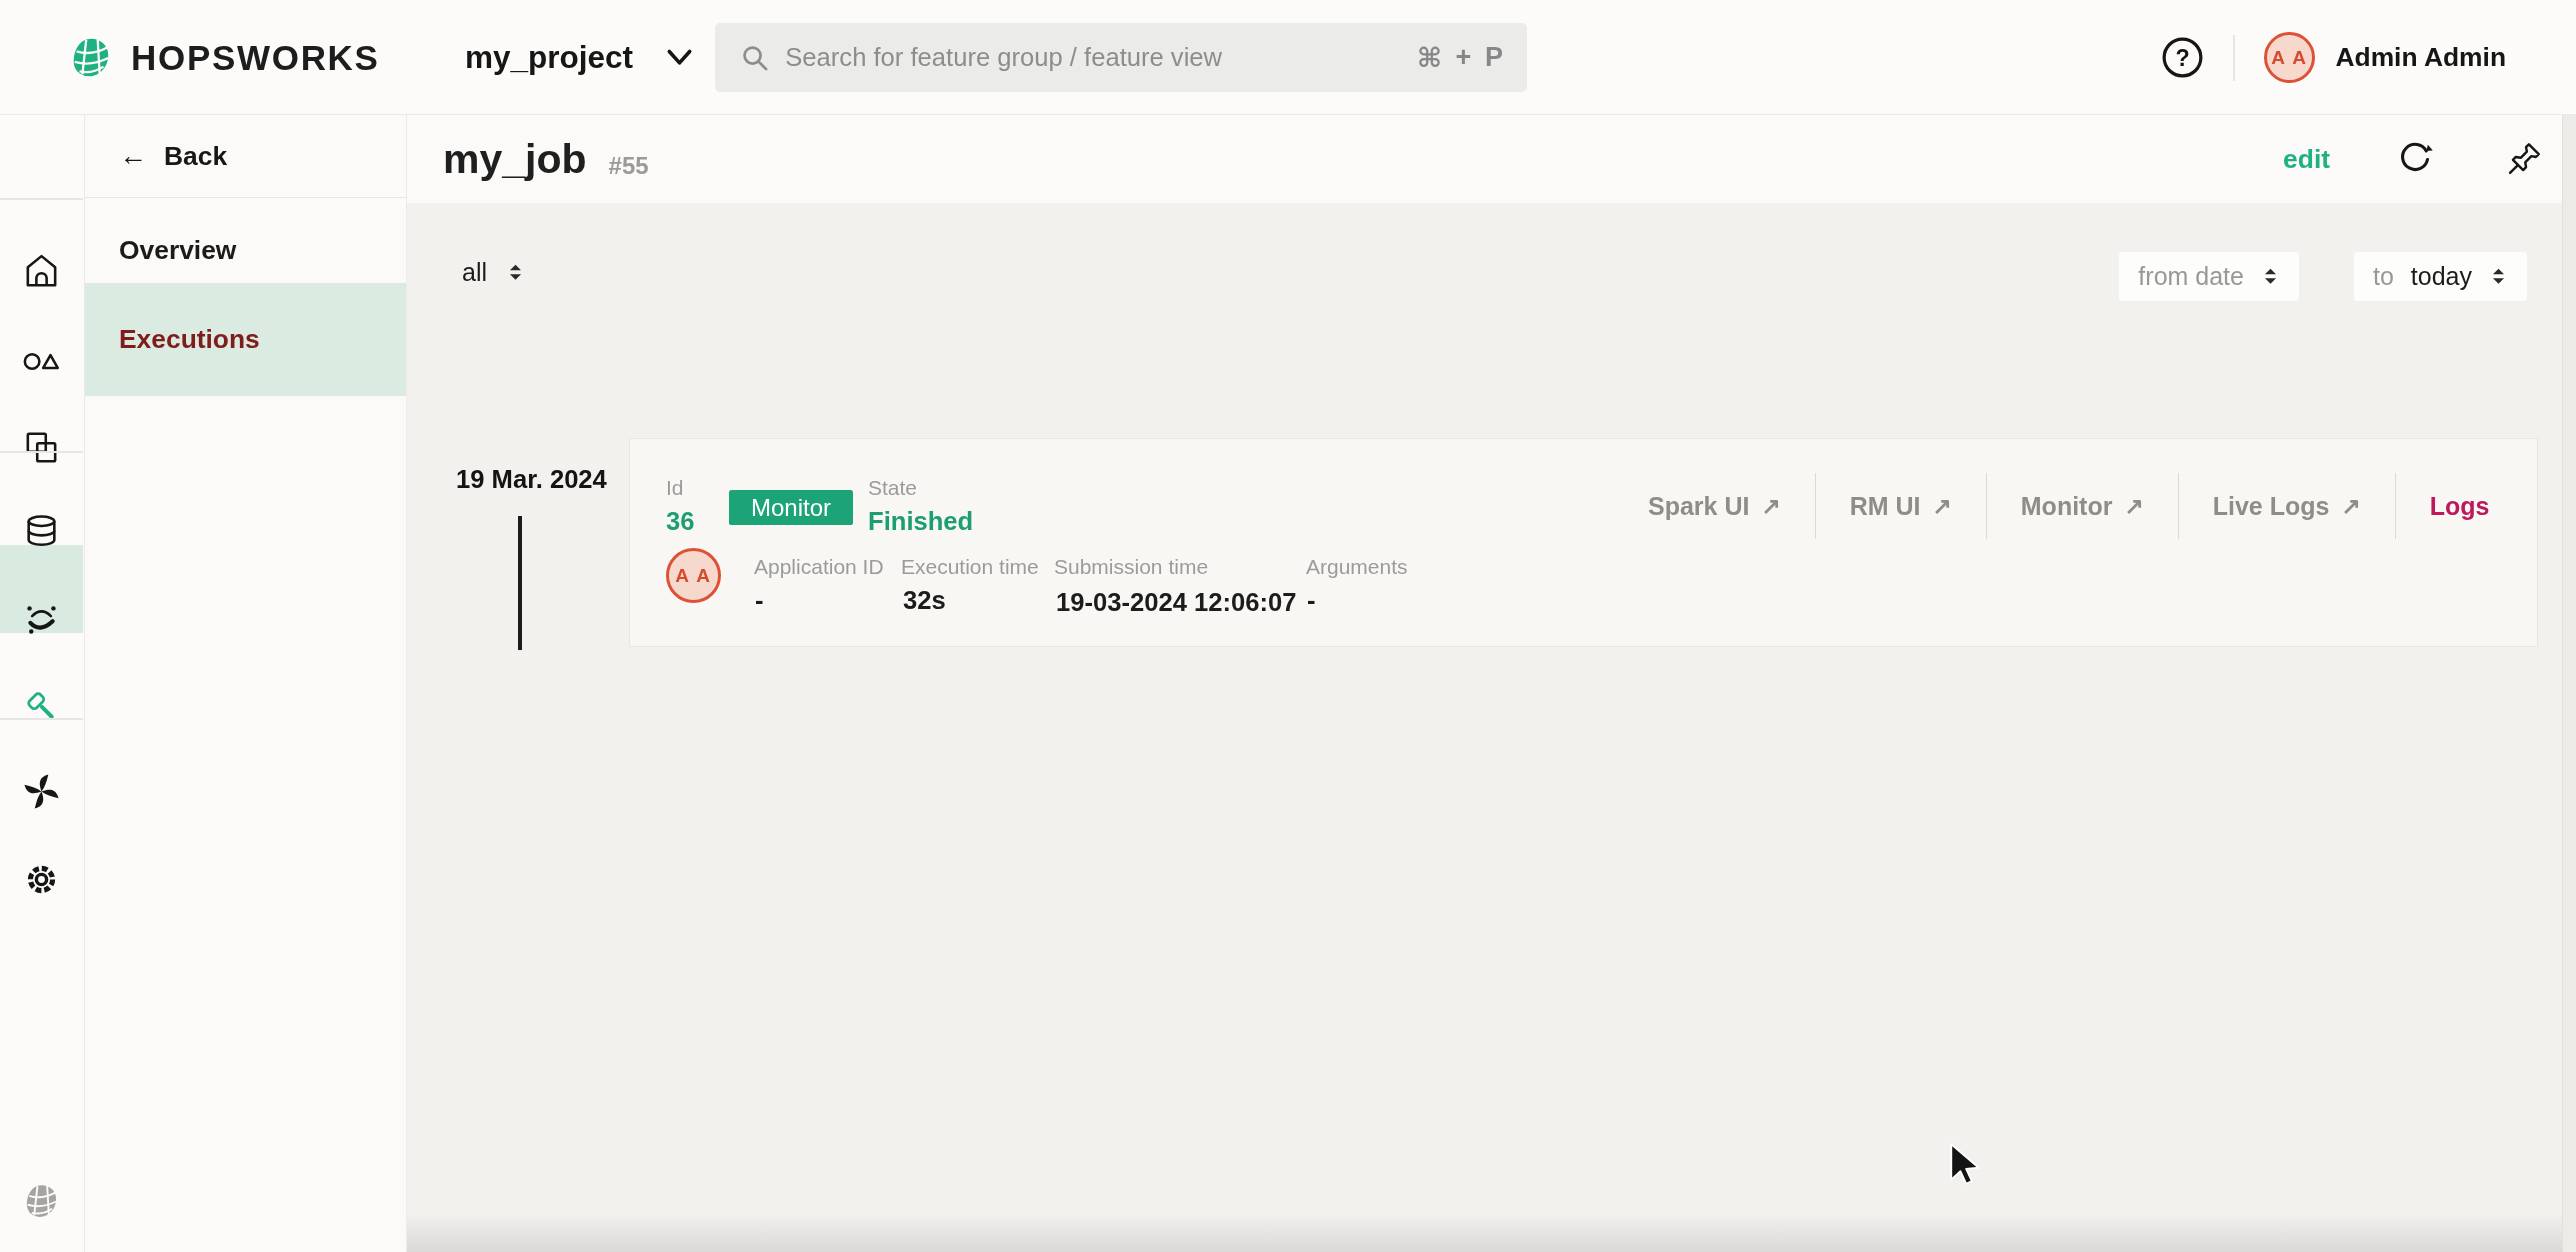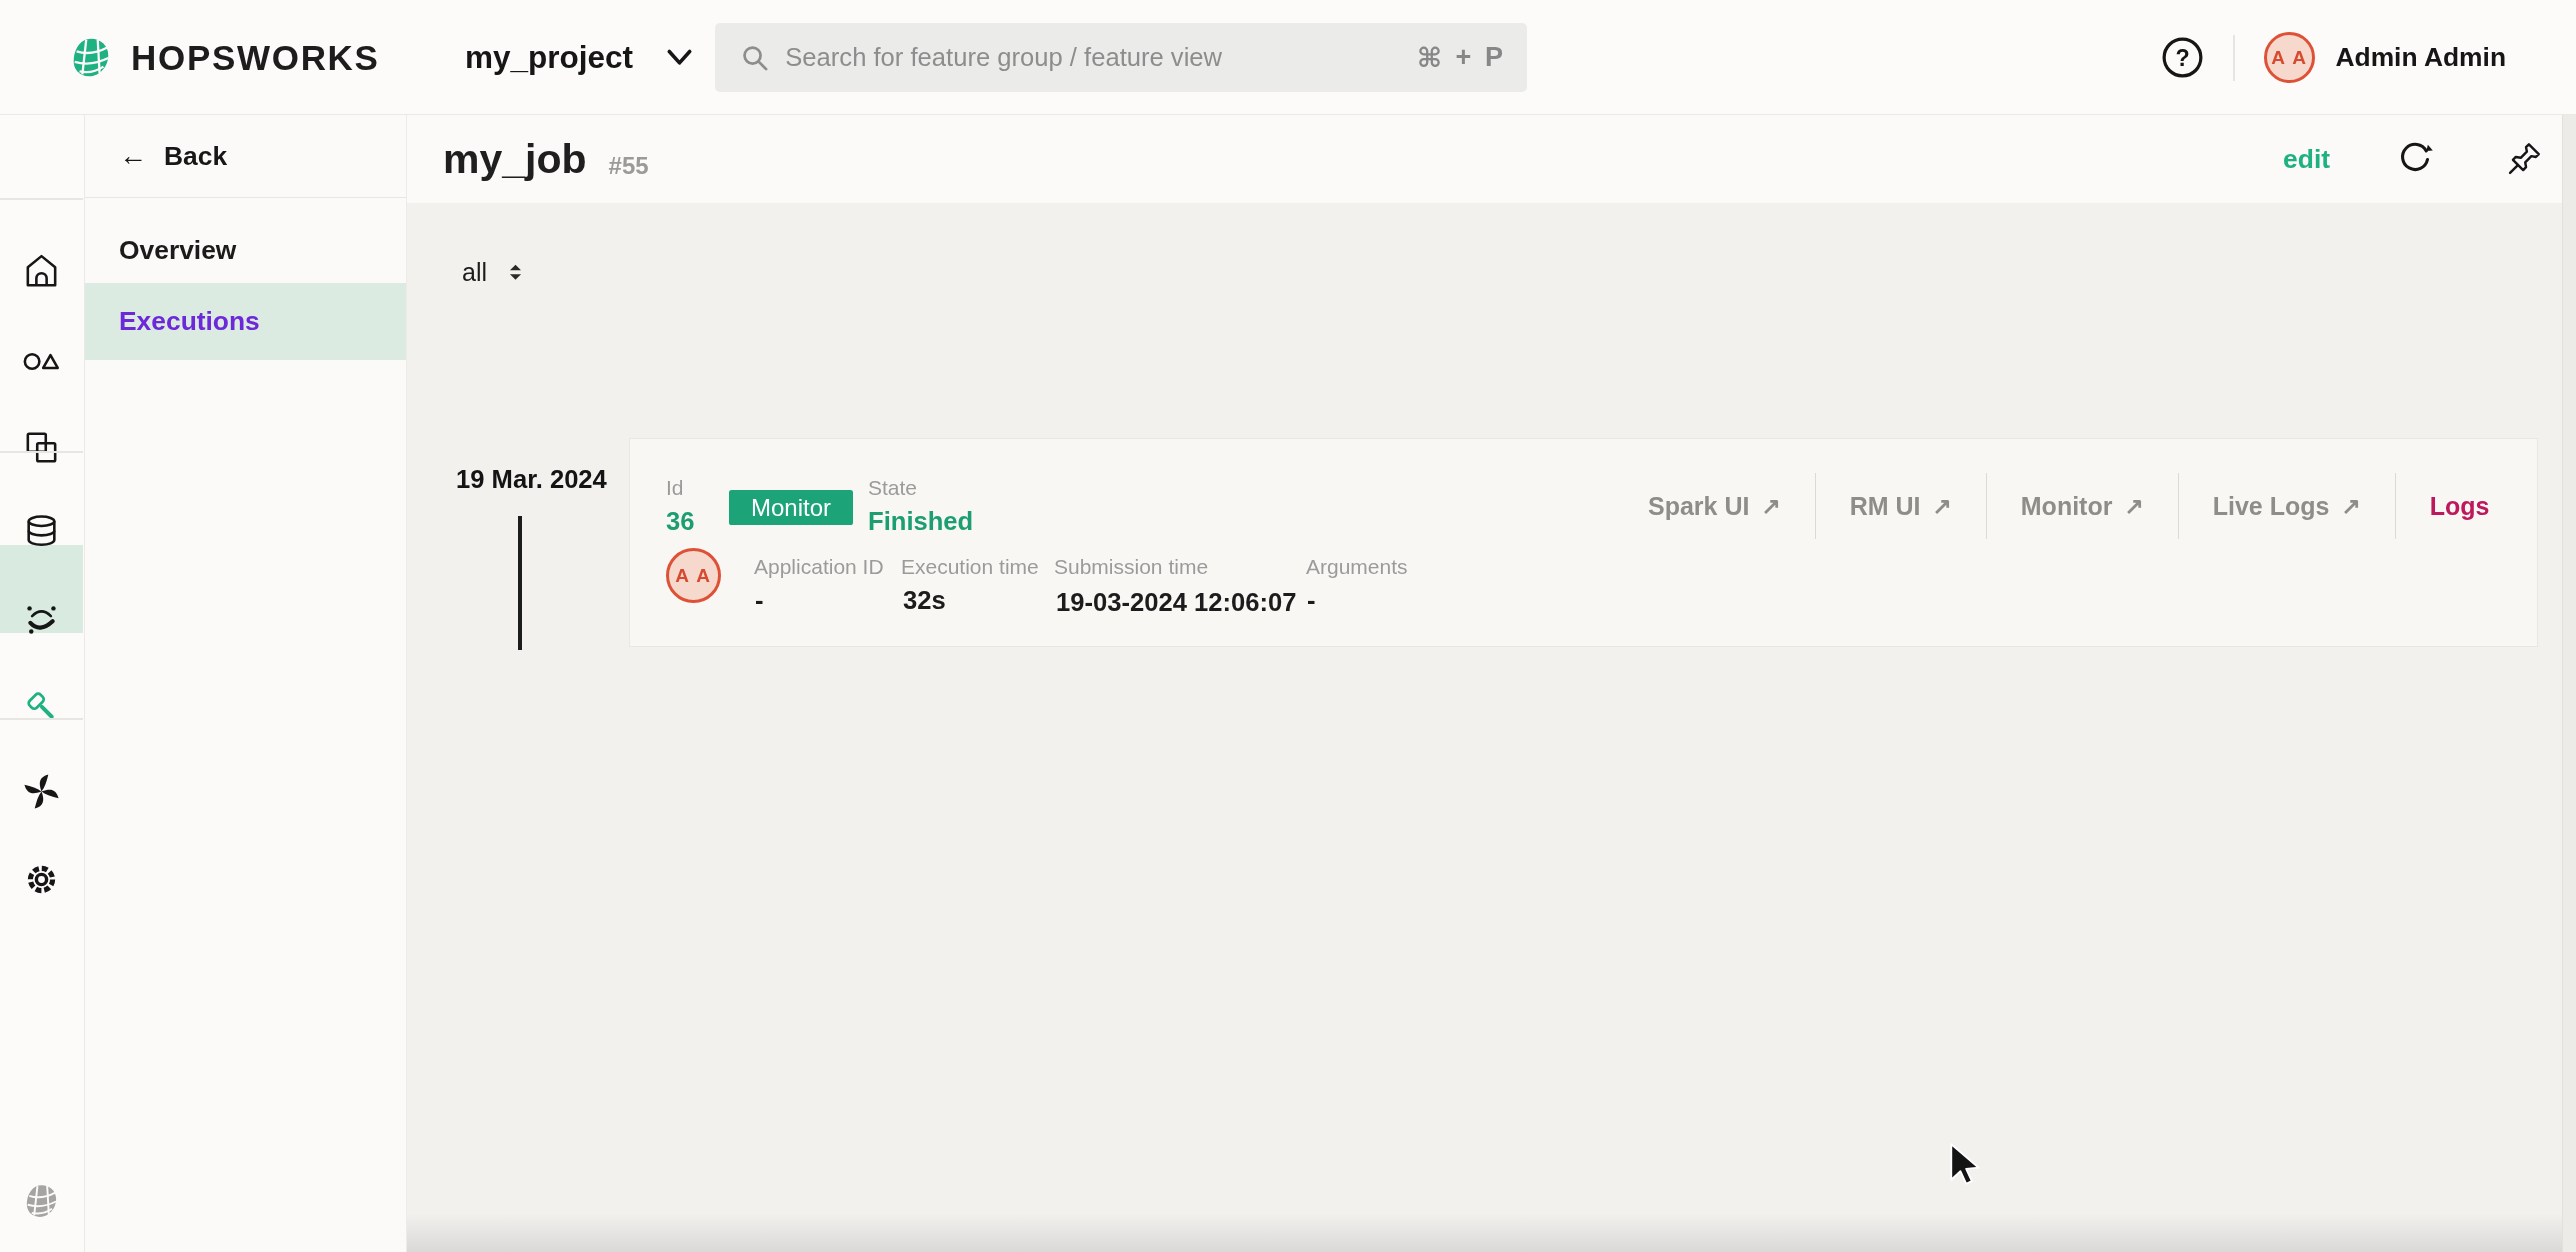--- a/index.html
+++ b/index.html
@@ -41,21 +41,21 @@
 
   
   #job-nav { position:absolute; left:85px; top:115px; bottom:0; width:322px;
     background:#fbfaf8; border-right:1.7px solid #edebe8; z-index:4; }
   .back-row { height:83px; display:flex; align-items:center; gap:17px; padding-left:34px;
     font-size:26.4px; font-weight:800; color:#171717; border-bottom:1.7px solid #e8e6e3; cursor:pointer; }
   .back-arrow { font-size:28px; font-weight:bold; }
   .nav-item { display:flex; align-items:center; padding-left:34px; font-size:26.4px; font-weight:800;
     color:#1b1b1b; cursor:pointer; }
   .nav-item.first { margin-top:19px; height:66px; }
-  .nav-item.active { height:77px; background:#dcebe2; color:#6d28d9; }
+  .nav-item.active { height:113px; background:#dcebe2; color:#7f1d1d; }
 
   
   #main { position:absolute; left:407px; top:115px; right:0; bottom:0; background:#f2f1ee; }
   .page-head { position:absolute; left:0; top:0; right:0; height:88px; background:#fbfaf8;
     display:flex; align-items:center; padding:0 34px 0 36px; }
   .page-title { font-size:41px; font-weight:800; color:#1f1f1f; }
   .run-id { font-size:24px; font-weight:800; color:#9c9a97; margin-left:22px; margin-top:13.6px; }
   .head-spacer { flex:1; }
   .edit-link { font-size:26.4px; font-weight:800; color:#1eb182; background:none; border:none;
     cursor:pointer; margin-right:65px; }
@@ -296,20 +296,41 @@
     <button class="type-filter">
       <span>all</span>
       <span>
         <svg width="19" height="20.4" viewBox="0 0 24 24" fill="#2a2a2a">
           <path d="M5 9.5 L12 2.5 L19 9.5 Z"></path>
             <path d="M5 14.5 L12 21.5 L19 14.5 Z"></path>
         </svg>
       </span>
     </button>
 
+    <div class="date-filters">
+      <button class="date-box">
+        <span>from date</span>
+        <span>
+          <svg width="19" height="20.4" viewBox="0 0 24 24" fill="#2a2a2a">
+            <path d="M5 9.5 L12 2.5 L19 9.5 Z"></path>
+              <path d="M5 14.5 L12 21.5 L19 14.5 Z"></path>
+          </svg>
+        </span>
+      </button>
+      <button class="date-box">
+        <span>to</span>
+        <span class="dark">today</span>
+        <span>
+          <svg width="19" height="20.4" viewBox="0 0 24 24" fill="#2a2a2a">
+            <path d="M5 9.5 L12 2.5 L19 9.5 Z"></path>
+              <path d="M5 14.5 L12 21.5 L19 14.5 Z"></path>
+          </svg>
+        </span>
+      </button>
+    </div>
 
     <div class="group-date">19 Mar. 2024</div>
     <div class="timeline"></div>
 
     <section class="card">
       <span class="fld-label" style="left:36px; top:37px">Id</span>
       <span class="fld-value green" style="left:36px; top:68px">36</span>
 
       <span class="badge">Monitor</span>
 

